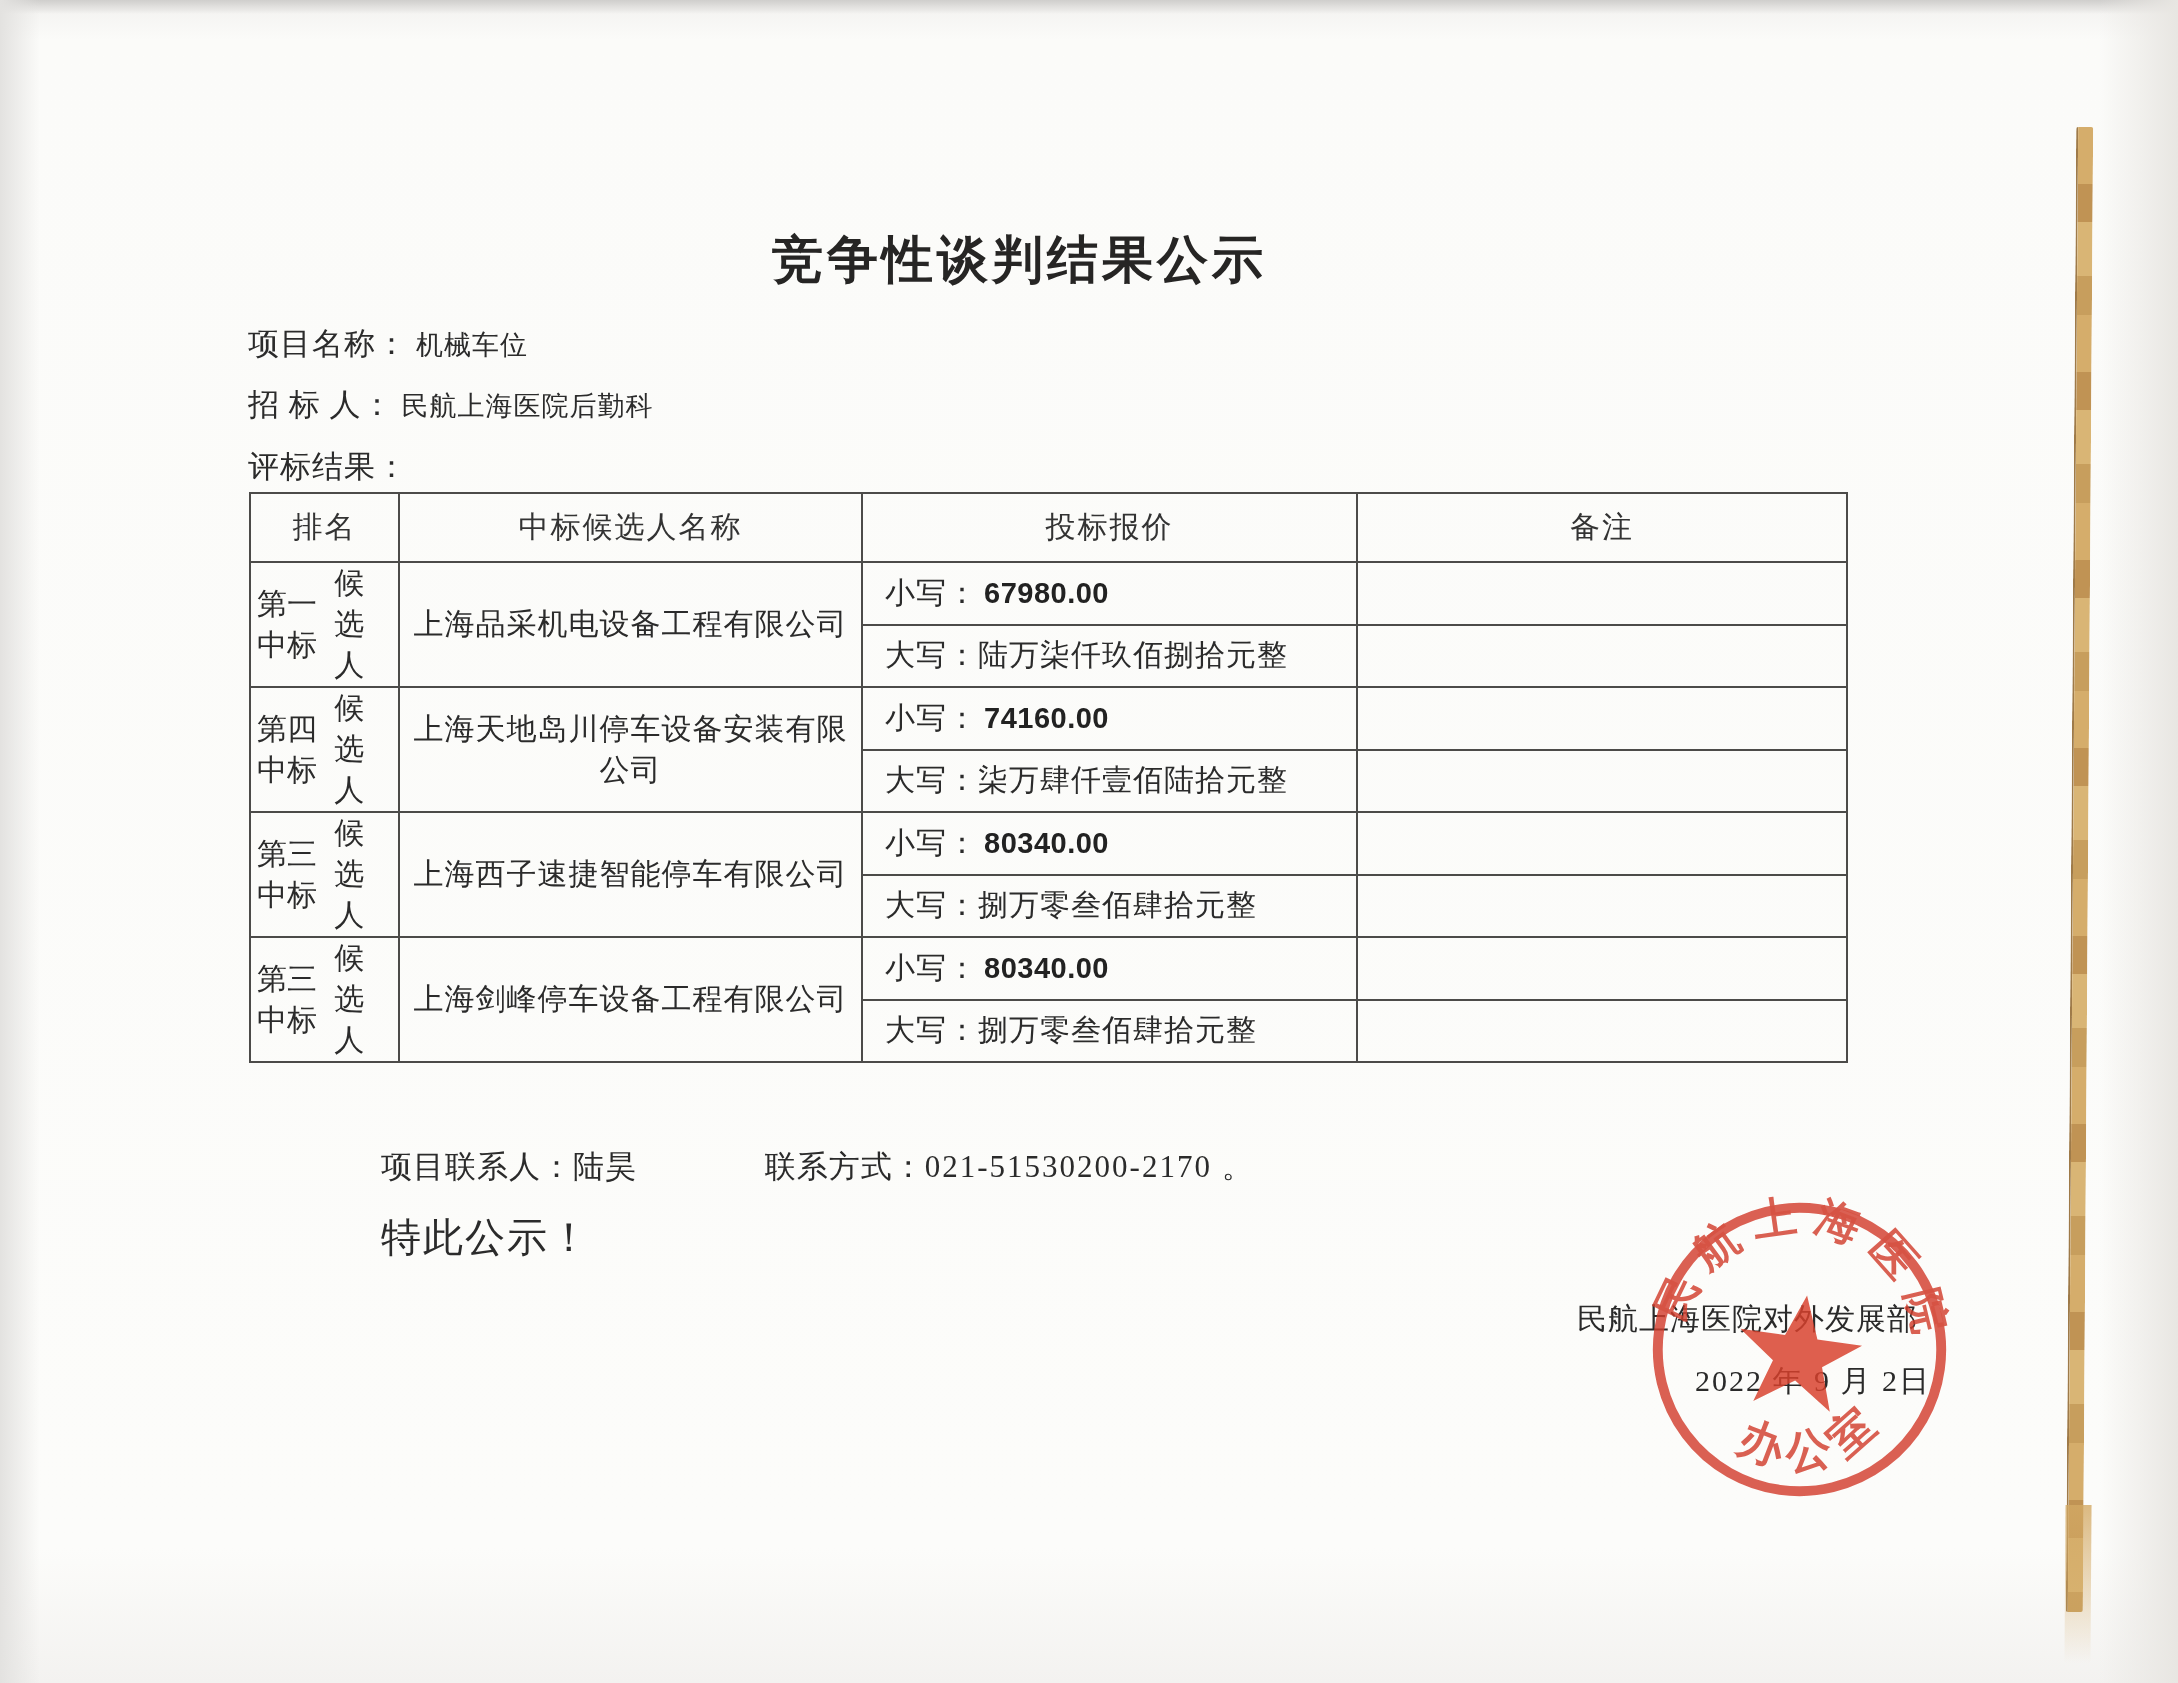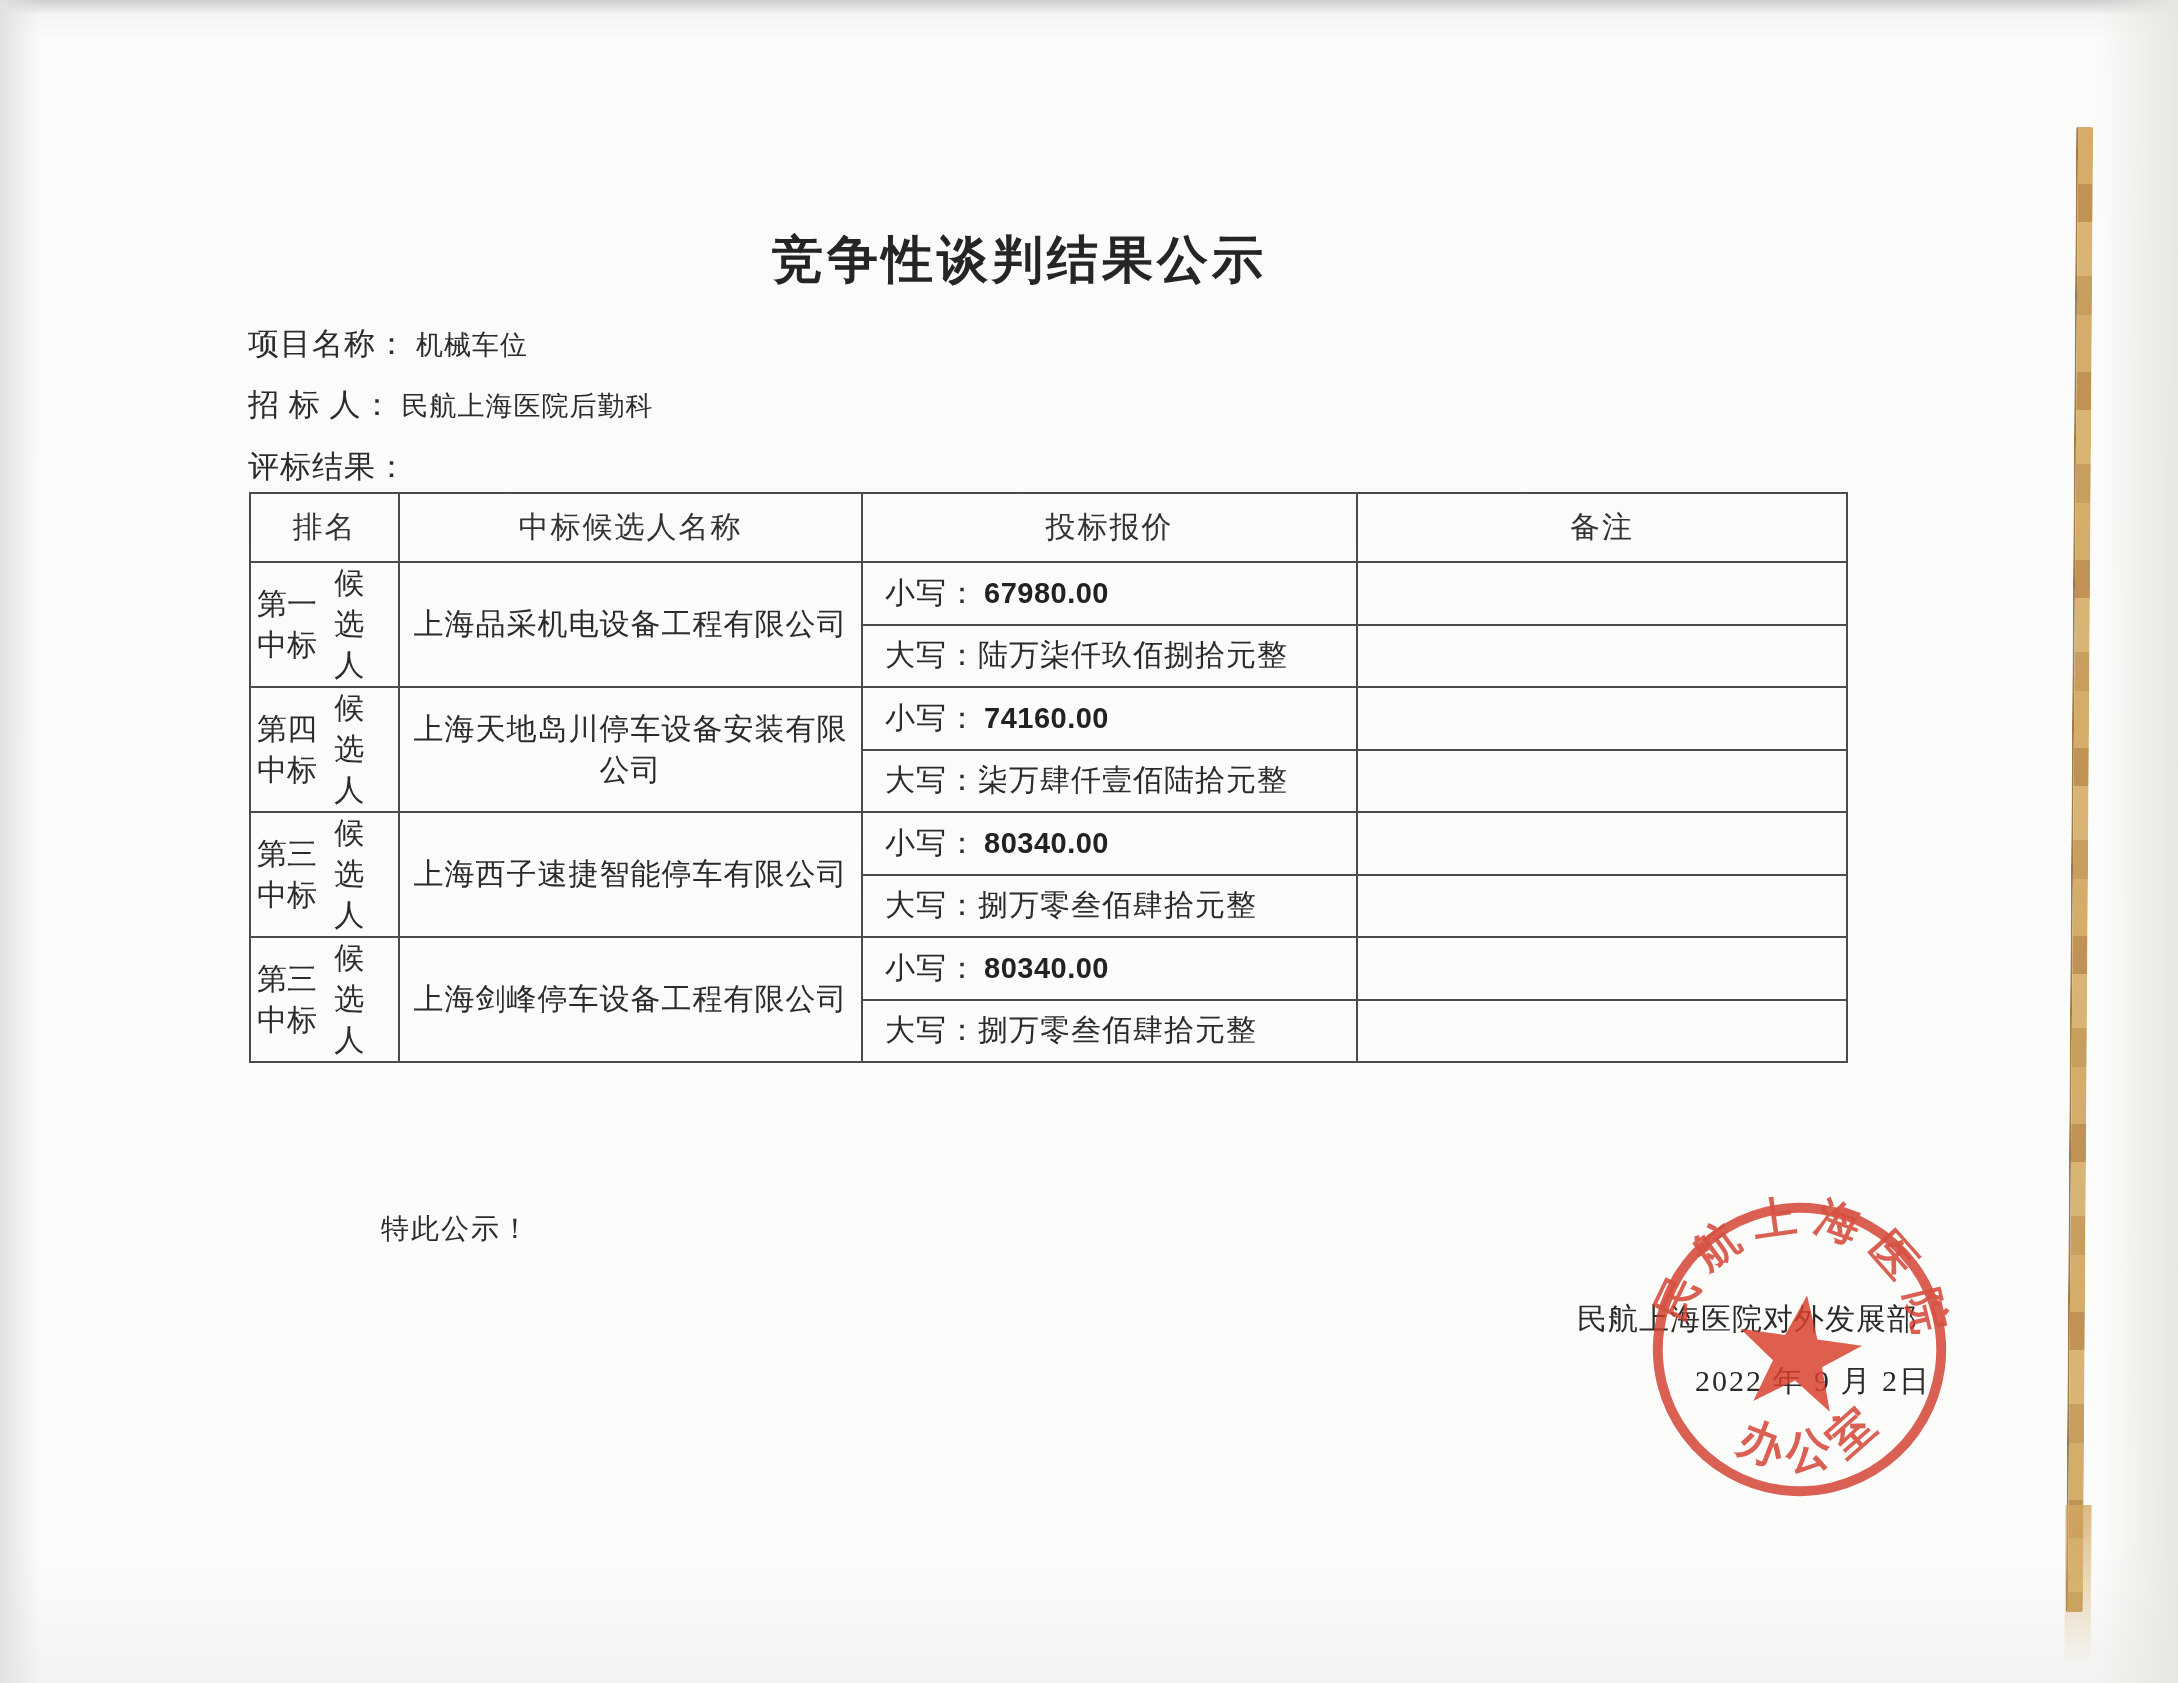--- a/index.html
+++ b/index.html
@@ -81,21 +81,21 @@
   td.remark-cell { }
 
   .notice {
     position:absolute; left:248px; top:1018px; width:1689px;
     font-size:31px; line-height:61px; text-align:justify;
     text-indent:2.3em; letter-spacing:1.5px; color:#2d2d2d;
   }
   .contact { position:absolute; left:381px; top:1146px; font-size:31px; letter-spacing:1px; }
   .contact .phone-lbl { margin-left:119px; }
   .contact .phone-num { font-family:"Liberation Serif",serif; letter-spacing:2px; }
-  .closing { position:absolute; left:381px; top:1210px; font-size:28px; letter-spacing:2px; }
+  .closing { position:absolute; left:381px; top:1210px; font-size:40px; letter-spacing:2px; }
 
   .sig-org  { position:absolute; left:1577px; top:1299px; font-size:30px; letter-spacing:1px; color:#2a2a2a; }
   .sig-date { position:absolute; left:1695px; top:1361px; font-size:30px; letter-spacing:2px; color:#2a2a2a; }
   .seal {
     position:absolute; left:1636px; top:1186px; width:327px; height:327px;
     transform:rotate(8deg); opacity:0.88;
   }
 </style>
 </head>
 <body>
@@ -210,20 +210,24 @@
     <tr class="sub">
       <td class="bid-cell">
         <span>大写：</span><span>捌万零叁佰肆拾元整</span>
       </td>
       <td class="remark-cell"></td>
     </tr>
   </tbody>
     </table>
 
 
+  <div class="contact">
+    <span>项目联系人：</span><span>陆昊</span>
+    <span class="phone-lbl">联系方式：</span><span class="phone-num">021-51530200-2170 。</span>
+  </div>
 
   <div class="closing">特此公示！</div>
 
   <div class="sig-org">民航上海医院对外发展部</div>
   <div class="sig-date">2022 年 9 月 2日</div>
 
   <svg class="seal" viewBox="0 0 330 330">
     <circle cx="165" cy="165" r="143" fill="none" stroke="#d23c2b" stroke-width="10" opacity="0.92"></circle>
     <polygon points="165,110 181.5,152.5 227,152.5 190,179.5 204,223 165,196.5 126,223 140,179.5 103,152.5 148.5,152.5" fill="#d8402c" opacity="0.95"></polygon>
     <defs>

